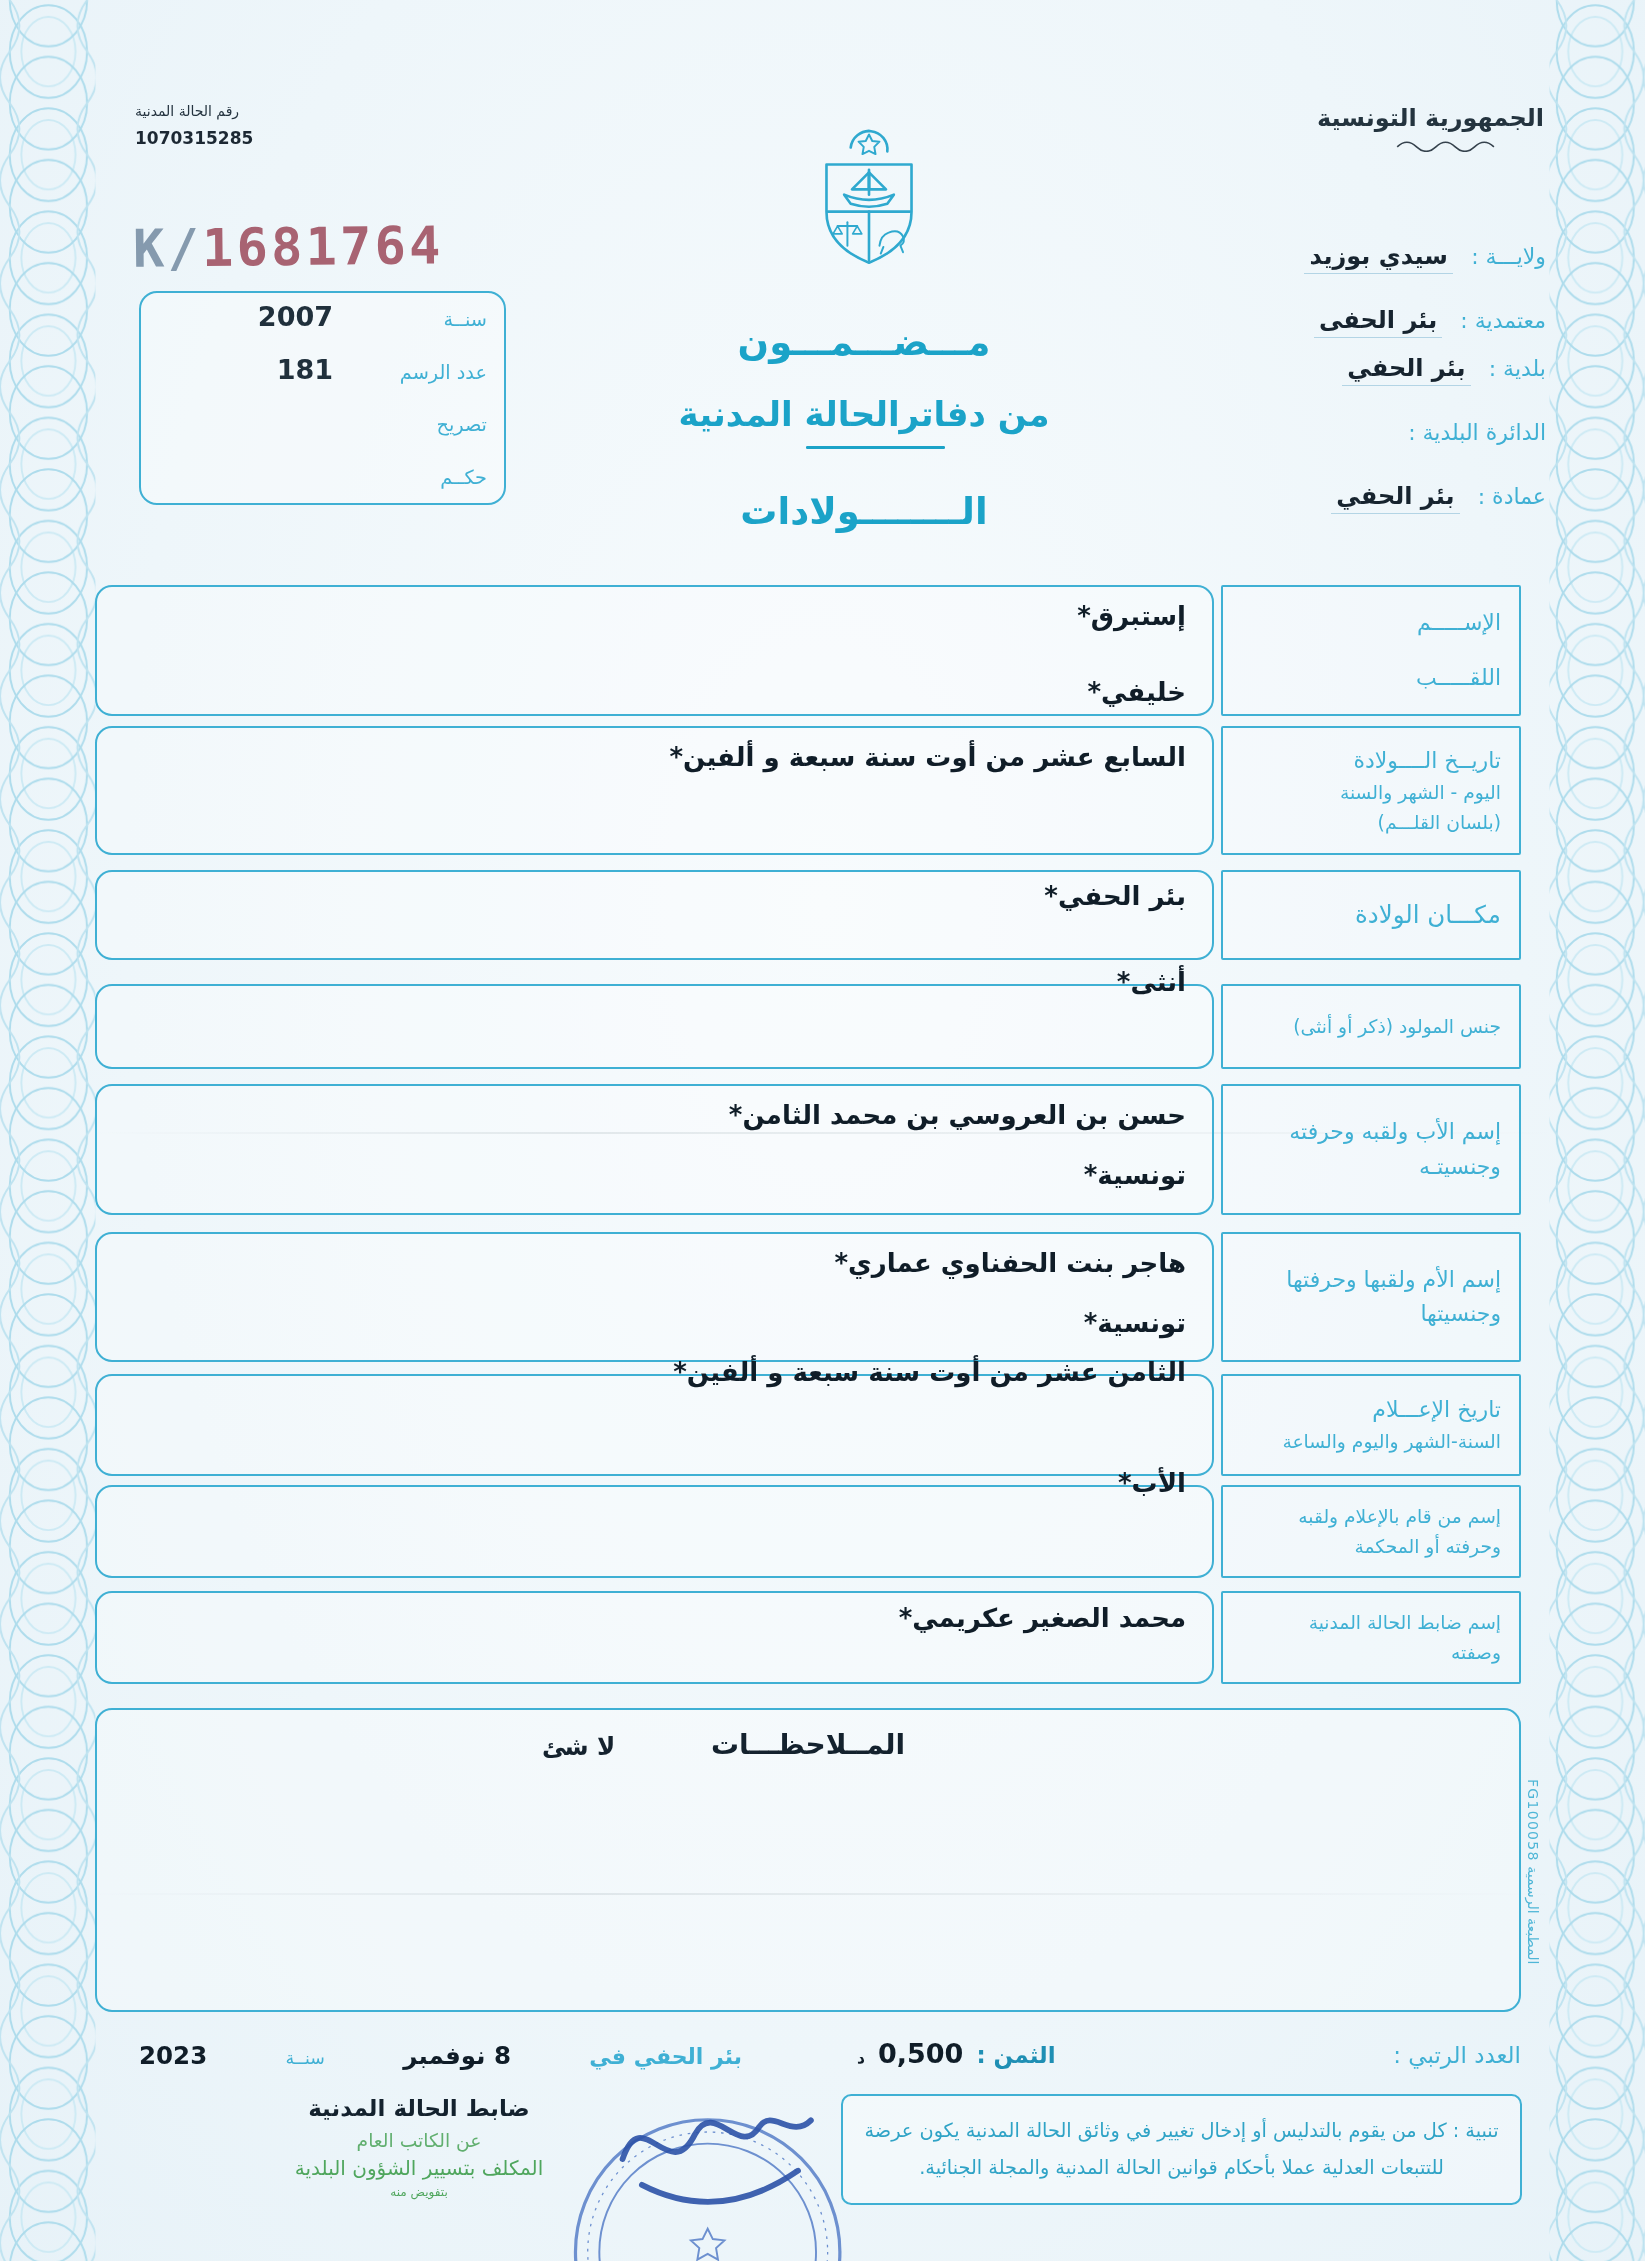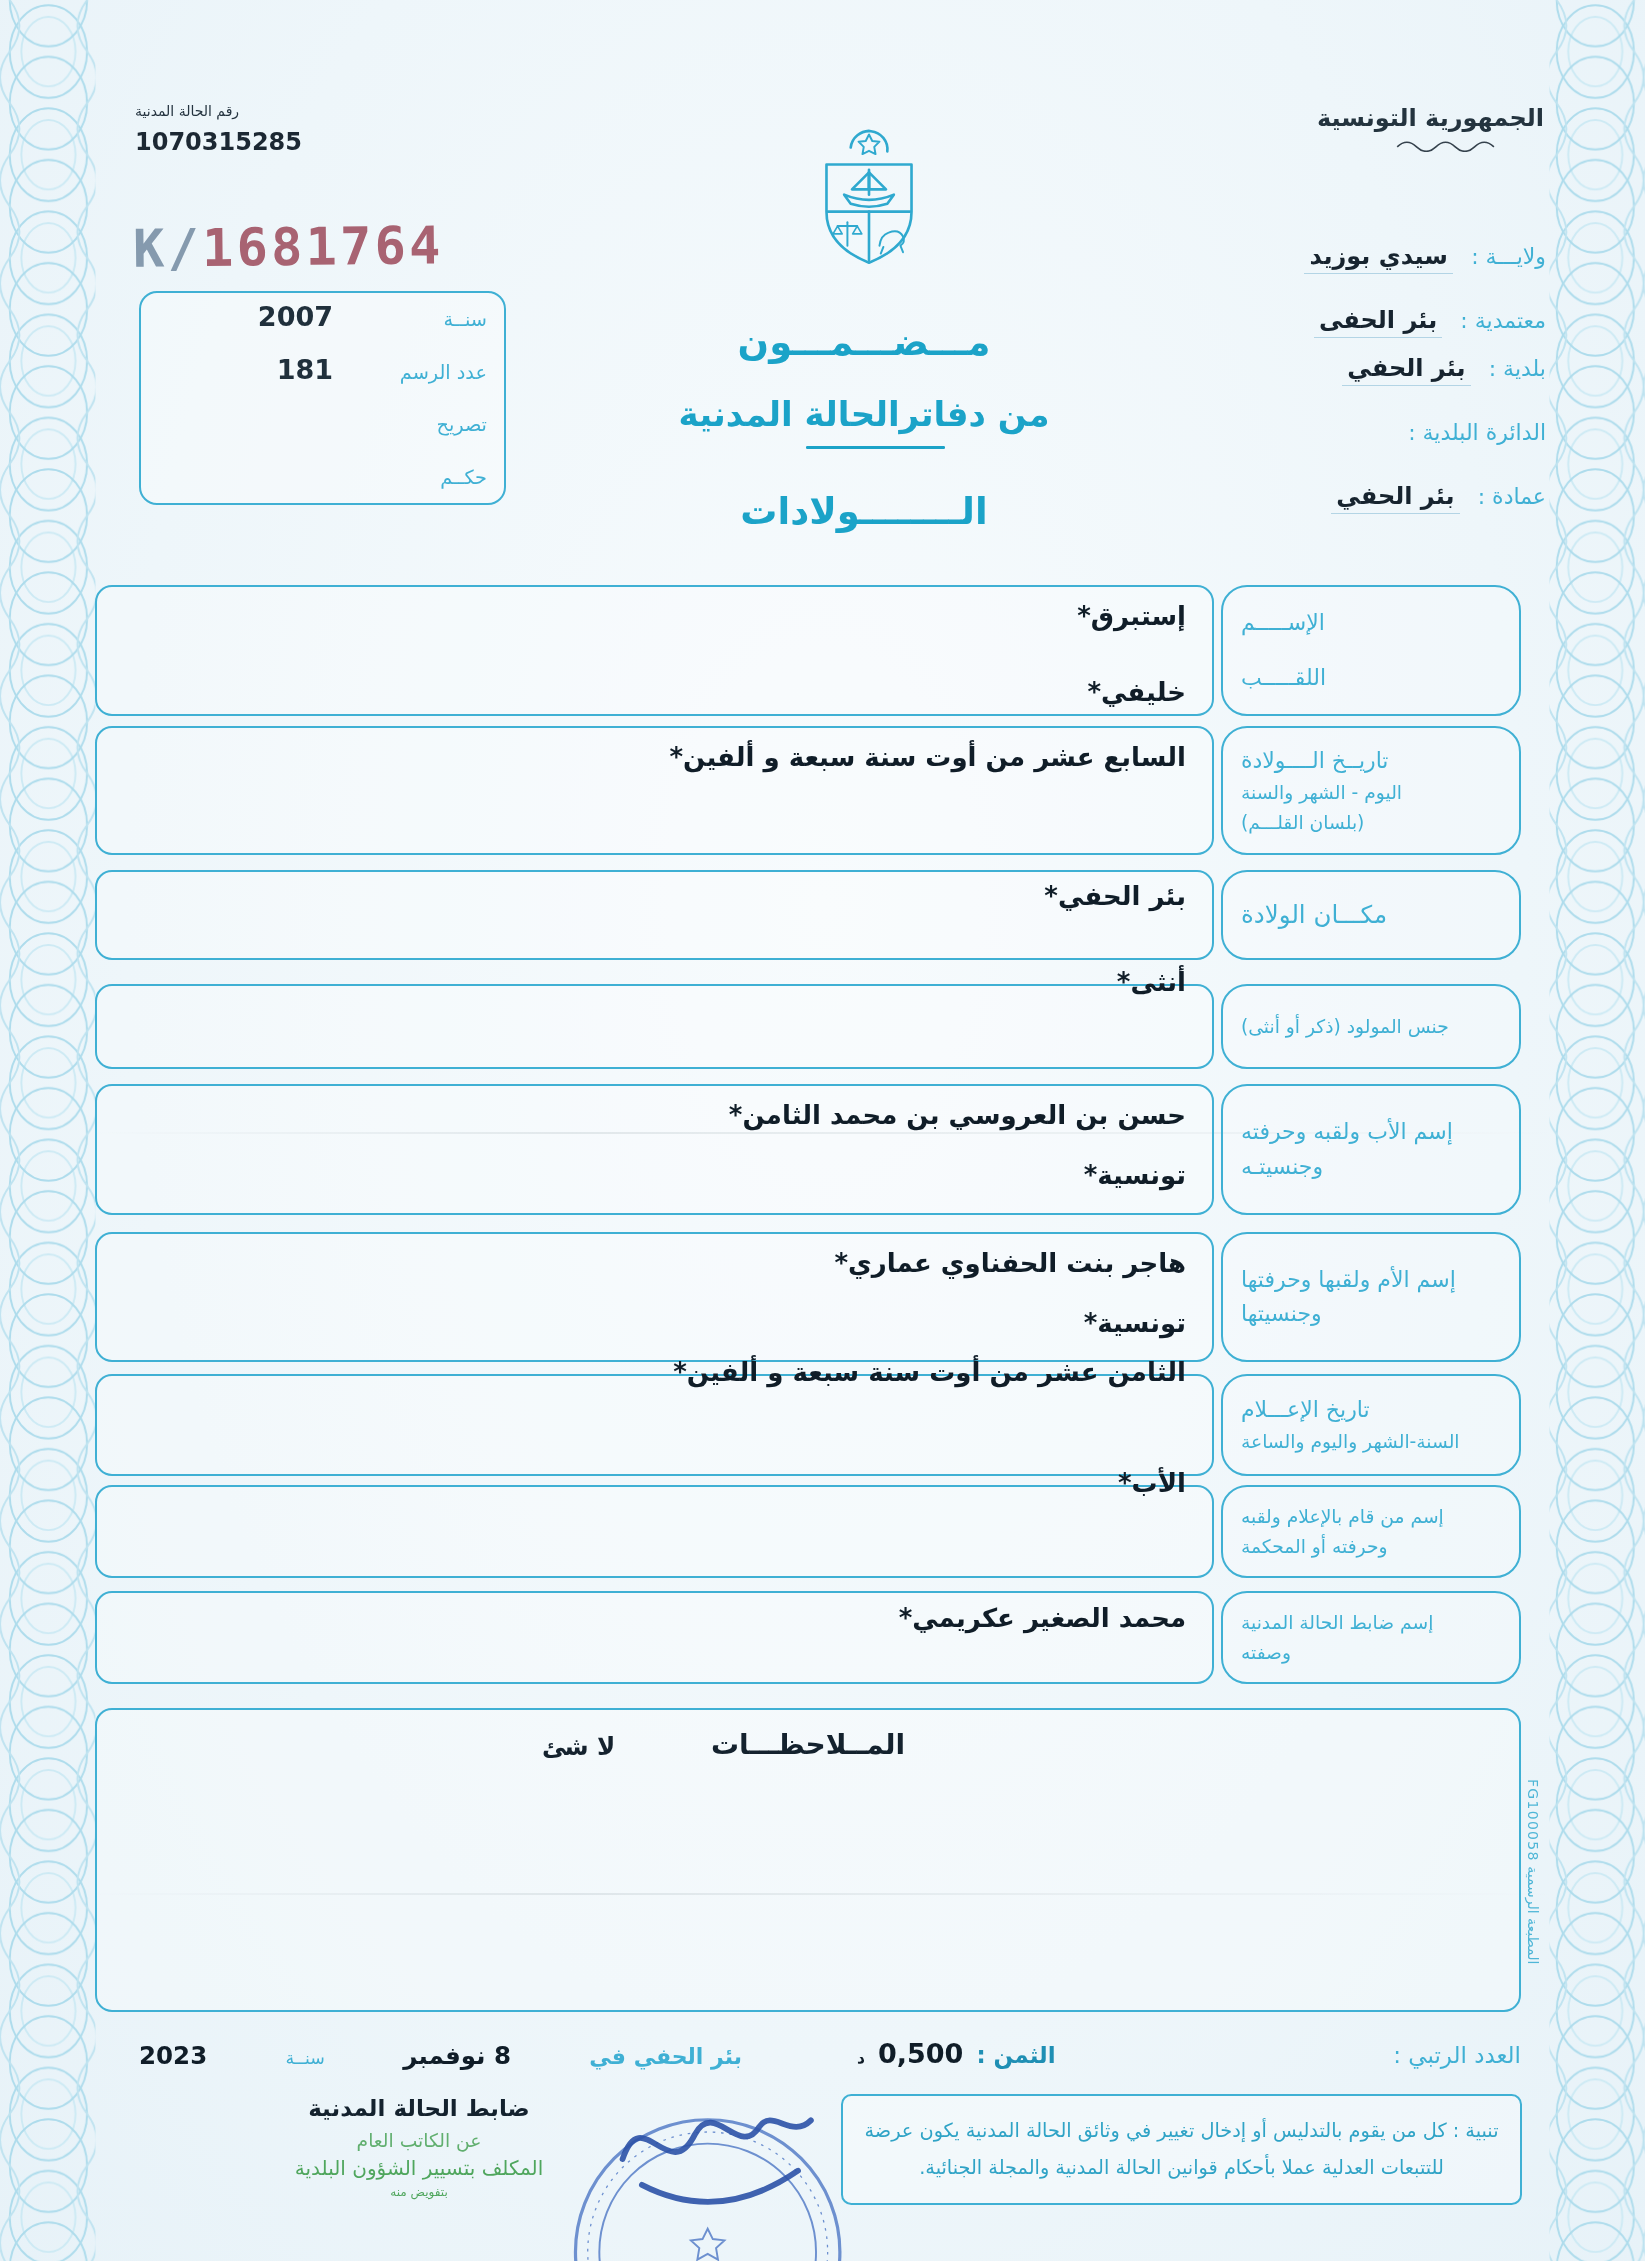--- a/index.html
+++ b/index.html
@@ -16,21 +16,21 @@
     position:relative;width:1645px;height:2261px;margin:0 auto;
     background:radial-gradient(ellipse at 50% 40%, #f7fbfd 0%, #eef6fa 60%, #e7f2f8 100%);
     direction:rtl;overflow:hidden;color:var(--dark);
   }
   .border-pattern{position:absolute;inset:0;pointer-events:none;}
   .fold{position:absolute;left:90px;right:90px;height:1.9px;
     background:linear-gradient(90deg,transparent,rgba(110,130,140,.22),rgba(110,130,140,.12),transparent);}
   
   .civil-num{position:absolute;left:135px;top:103px;width:277px;text-align:left;direction:ltr;}
   .civil-label{font-size:14px;color:#24333f;direction:rtl;text-align:left;}
-  .civil-value{font-size:24px;font-weight:bold;margin-top:9px;color:#1c2833;}
+  .civil-value{font-size:17px;font-weight:bold;margin-top:9px;color:#1c2833;}
   .kstamp{position:absolute;left:133px;top:217px;font-family:"DejaVu Sans Mono",monospace;
     font-size:52px;font-weight:bold;letter-spacing:3.2px;direction:ltr;transform:rotate(-.6deg);opacity:.92;}
   .kpre{color:#7d93a8;} .knum{color:#a35767;}
   
   .meta-box{position:absolute;left:139px;top:291px;width:367px;height:214px;
     border:2.6px solid var(--accent);border-radius:18px;background:rgba(255,255,255,.3);}
   .meta-row{position:relative;height:25%;}
   .meta-label{position:absolute;right:17px;top:50%;transform:translateY(-50%);
     color:var(--accent);font-size:19.3px;}
   .meta-value{position:absolute;right:171px;top:44%;transform:translateY(-50%);
@@ -50,22 +50,22 @@
   .admin-row{position:absolute;right:99px;display:flex;gap:18px;align-items:baseline;white-space:nowrap;}
   .admin-label{color:var(--accent);font-size:22px;}
   .admin-value{font-weight:bold;color:#17242f;font-size:24px;
     border-bottom:1.9px solid rgba(70,150,190,.35);padding:0 5.2px 2.6px;}
   .admin-value:empty{border-bottom:none;}
   
   .row{position:absolute;left:95px;width:1426px;}
   .content-box{position:absolute;top:0;bottom:0;left:0;width:1119px;
     border:2.6px solid var(--accent);border-radius:17px;background:rgba(255,255,255,.28);}
   .label-box{position:absolute;top:0;bottom:0;right:0;width:300px;
-    border:2.6px solid var(--accent);border-radius:26px;background:rgba(255,255,255,.22);
-    display:flex;flex-direction:column;justify-content:center;padding:9px 18px;text-align:right;align-items:flex-end;}
+    border:2.6px solid var(--accent);border-radius:2px;background:rgba(255,255,255,.22);
+    display:flex;flex-direction:column;justify-content:center;padding:9px 18px;text-align:right;}
   .label-spread{justify-content:space-around;}
   .lbl{color:var(--accent);font-size:22px;line-height:1.55;}
   .lbl.sm{font-size:18.7px;line-height:1.6;}
   .values{position:absolute;top:14px;right:26px;display:flex;flex-direction:column;gap:37px;text-align:right;}
   .val{font-weight:bold;color:#101d28;font-size:26px;white-space:nowrap;}
   .r1 .values{gap:46px;}
   .r5 .values,.r6 .values{gap:30px;}
   .raise .values{top:-19.3px;}
   
   .notes-box{position:absolute;left:95px;top:1708px;width:1426px;height:304px;

